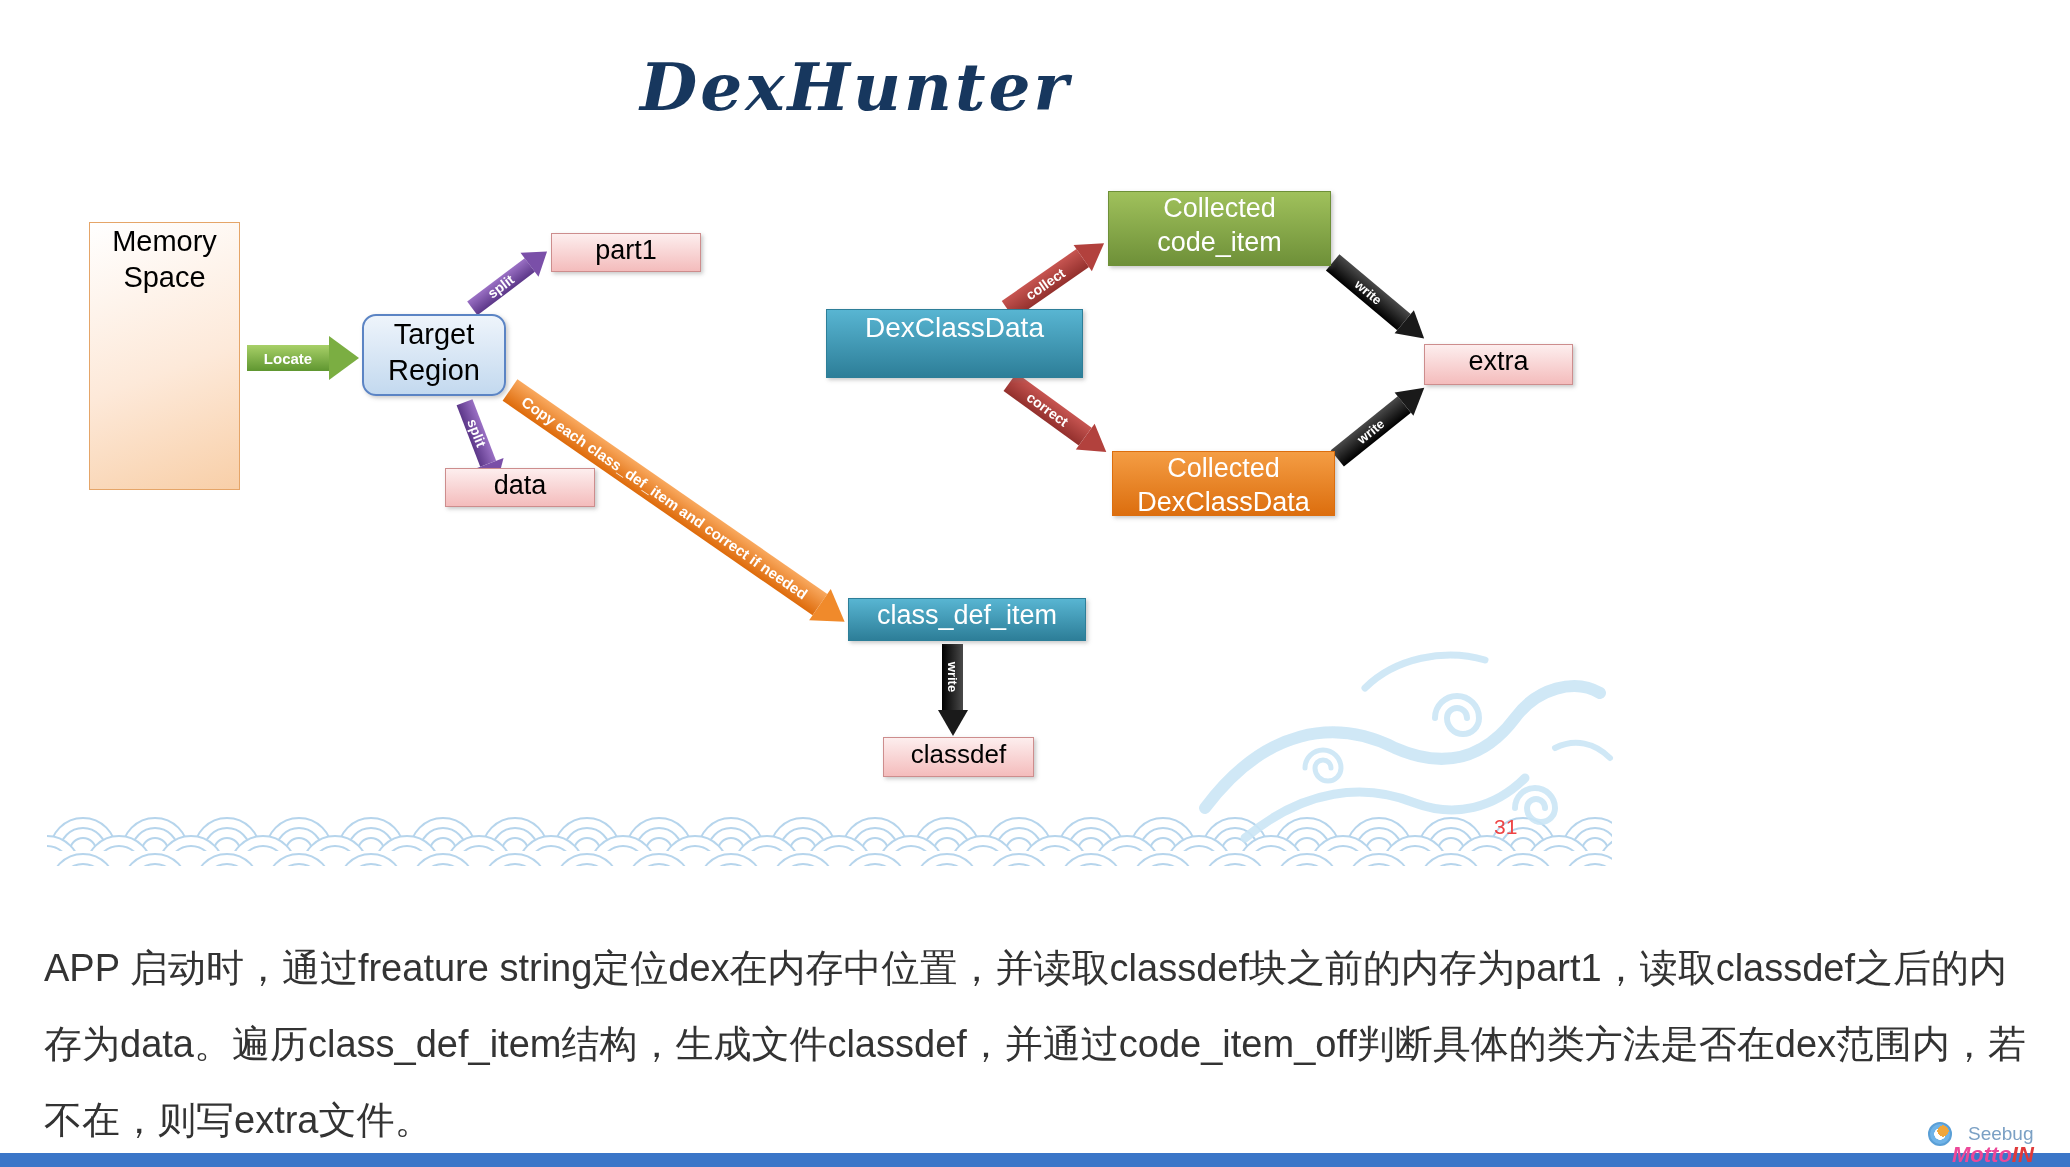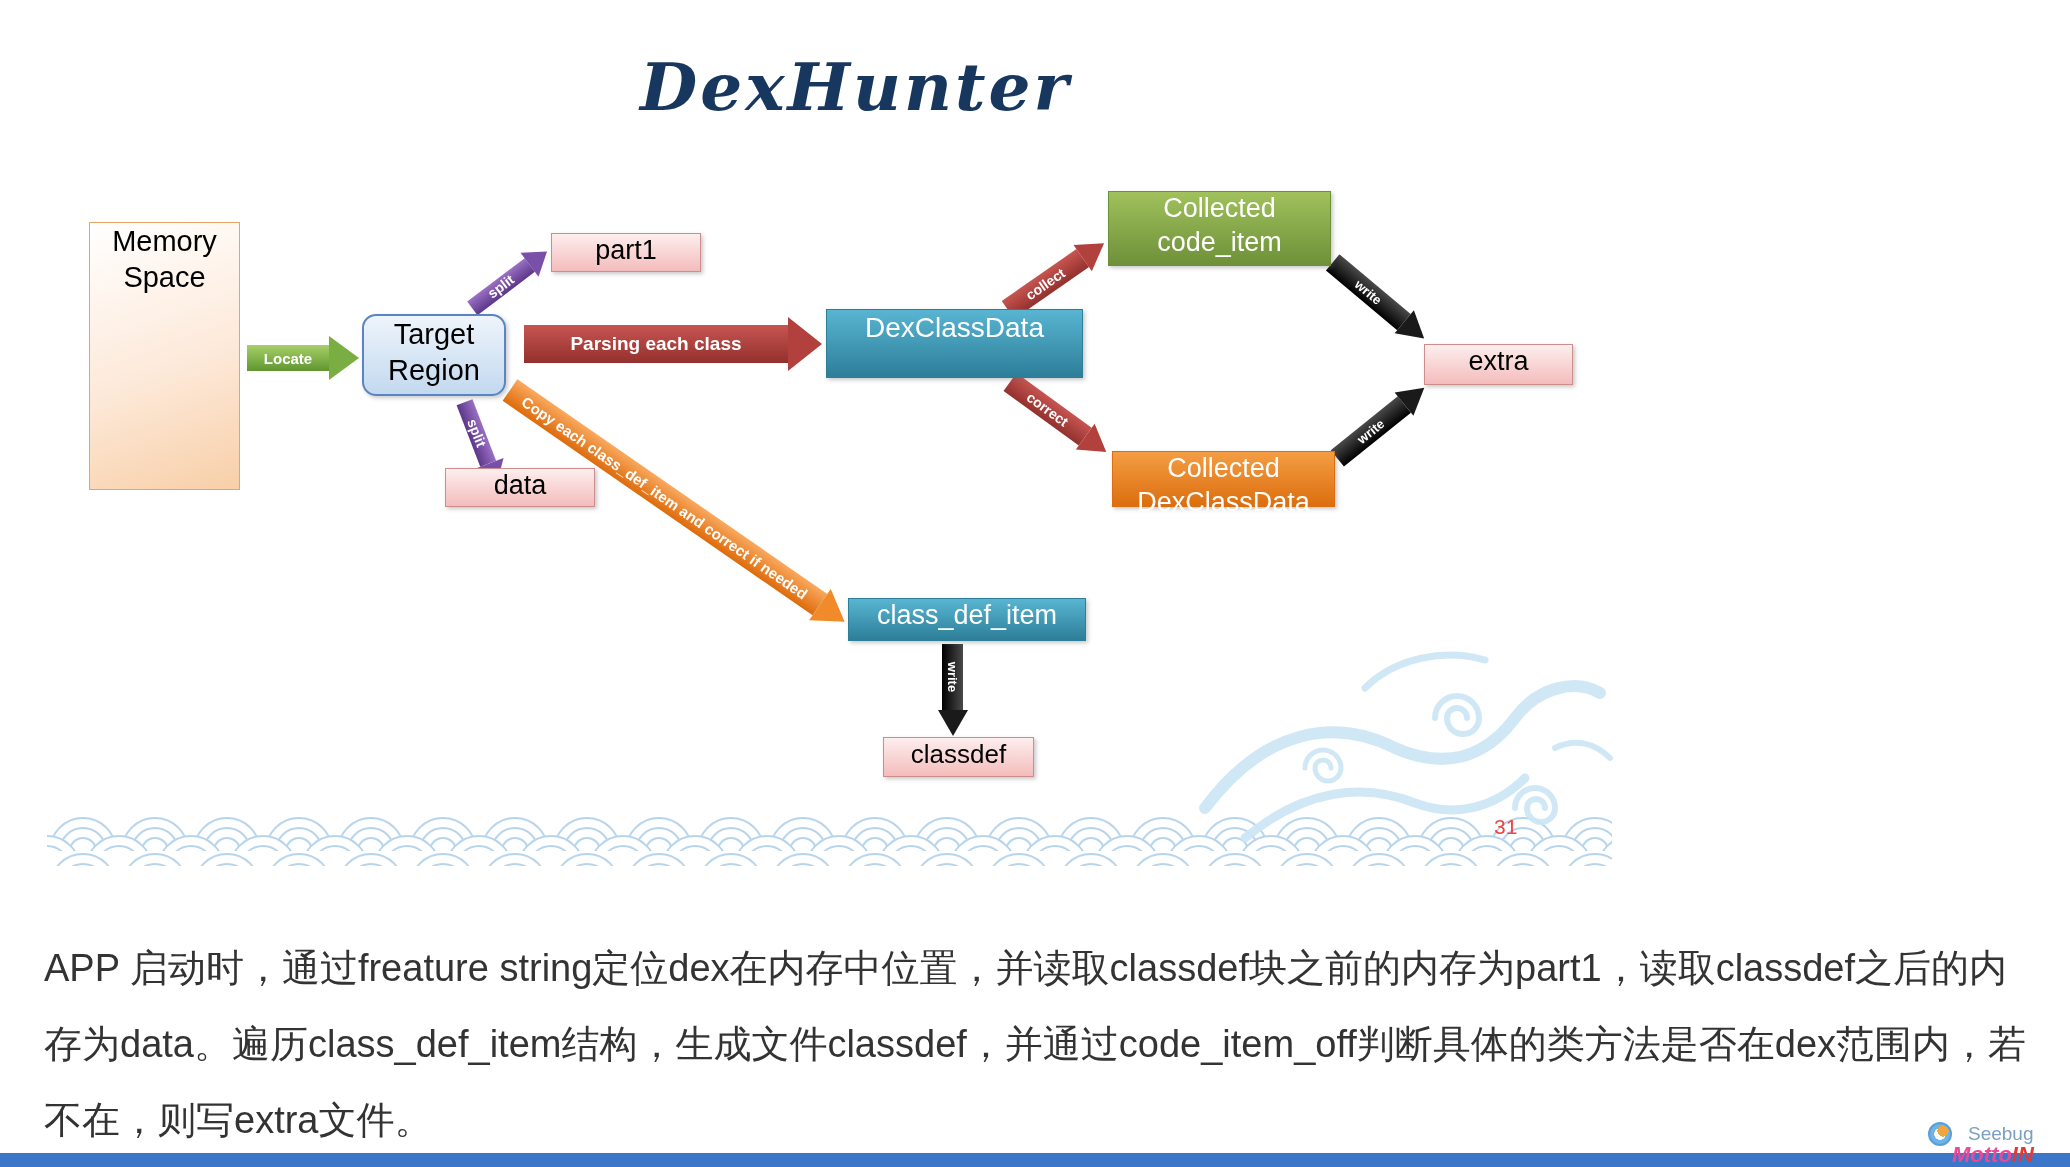--- a/index.html
+++ b/index.html
@@ -212,26 +212,20 @@
     <div class="head"></div>
   </div>
 
   <div class="arrow ap" style="left:465px; top:386px; width:88px; height:32px; --sh:17px; --hh:16px; --hl:22px; transform:rotate(69deg);">
     <div class="shaft">
         <span class="alabel" style="font-size:14px;">split</span>
       </div>
     <div class="head"></div>
   </div>
 
-  <div class="arrow ar" style="left:524px; top:317px; width:298px; height:54px; --sh:38px; --hh:27px; --hl:34px; transform:rotate(0deg);">
-    <div class="shaft">
-        <span class="alabel" style="font-size:19px;">Parsing each class</span>
-      </div>
-    <div class="head"></div>
-  </div>
 
   <div class="arrow ao" style="left:510px; top:371px; width:407px; height:38px; --sh:26px; --hh:19px; --hl:30px; transform:rotate(34.7deg);">
     <div class="shaft">
         <span class="alabel" style="font-size:15px;">Copy each class_def_item and correct if needed</span>
       </div>
     <div class="head"></div>
   </div>
 
   <div class="arrow ar" style="left:1008px; top:294px; width:117px; height:32px; --sh:22px; --hh:16px; --hl:26px; transform:rotate(-34.8deg);">
     <div class="shaft">
@@ -289,21 +283,21 @@
   </div>
 
   <div class="node teal" style="left:826px; top:309px; width:257px; height:69px;">
     <span>DexClassData</span>
   </div>
 
   <div class="node greenbox" style="left:1108px; top:191px; width:223px; height:75px;">
     <span>Collected code_item</span>
   </div>
 
-  <div class="node orangebox" style="left:1112px; top:451px; width:223px; height:56px;">
+  <div class="node orangebox" style="left:1112px; top:451px; width:223px; height:65px;">
     <span>Collected DexClassData</span>
   </div>
 
   <div class="node pink" style="left:1424px; top:344px; width:149px; height:41px;">
     <span>extra</span>
   </div>
 
   <div class="node pink" style="left:883px; top:737px; width:151px; height:40px; font-size:26px;">
     <span>classdef</span>
   </div>

